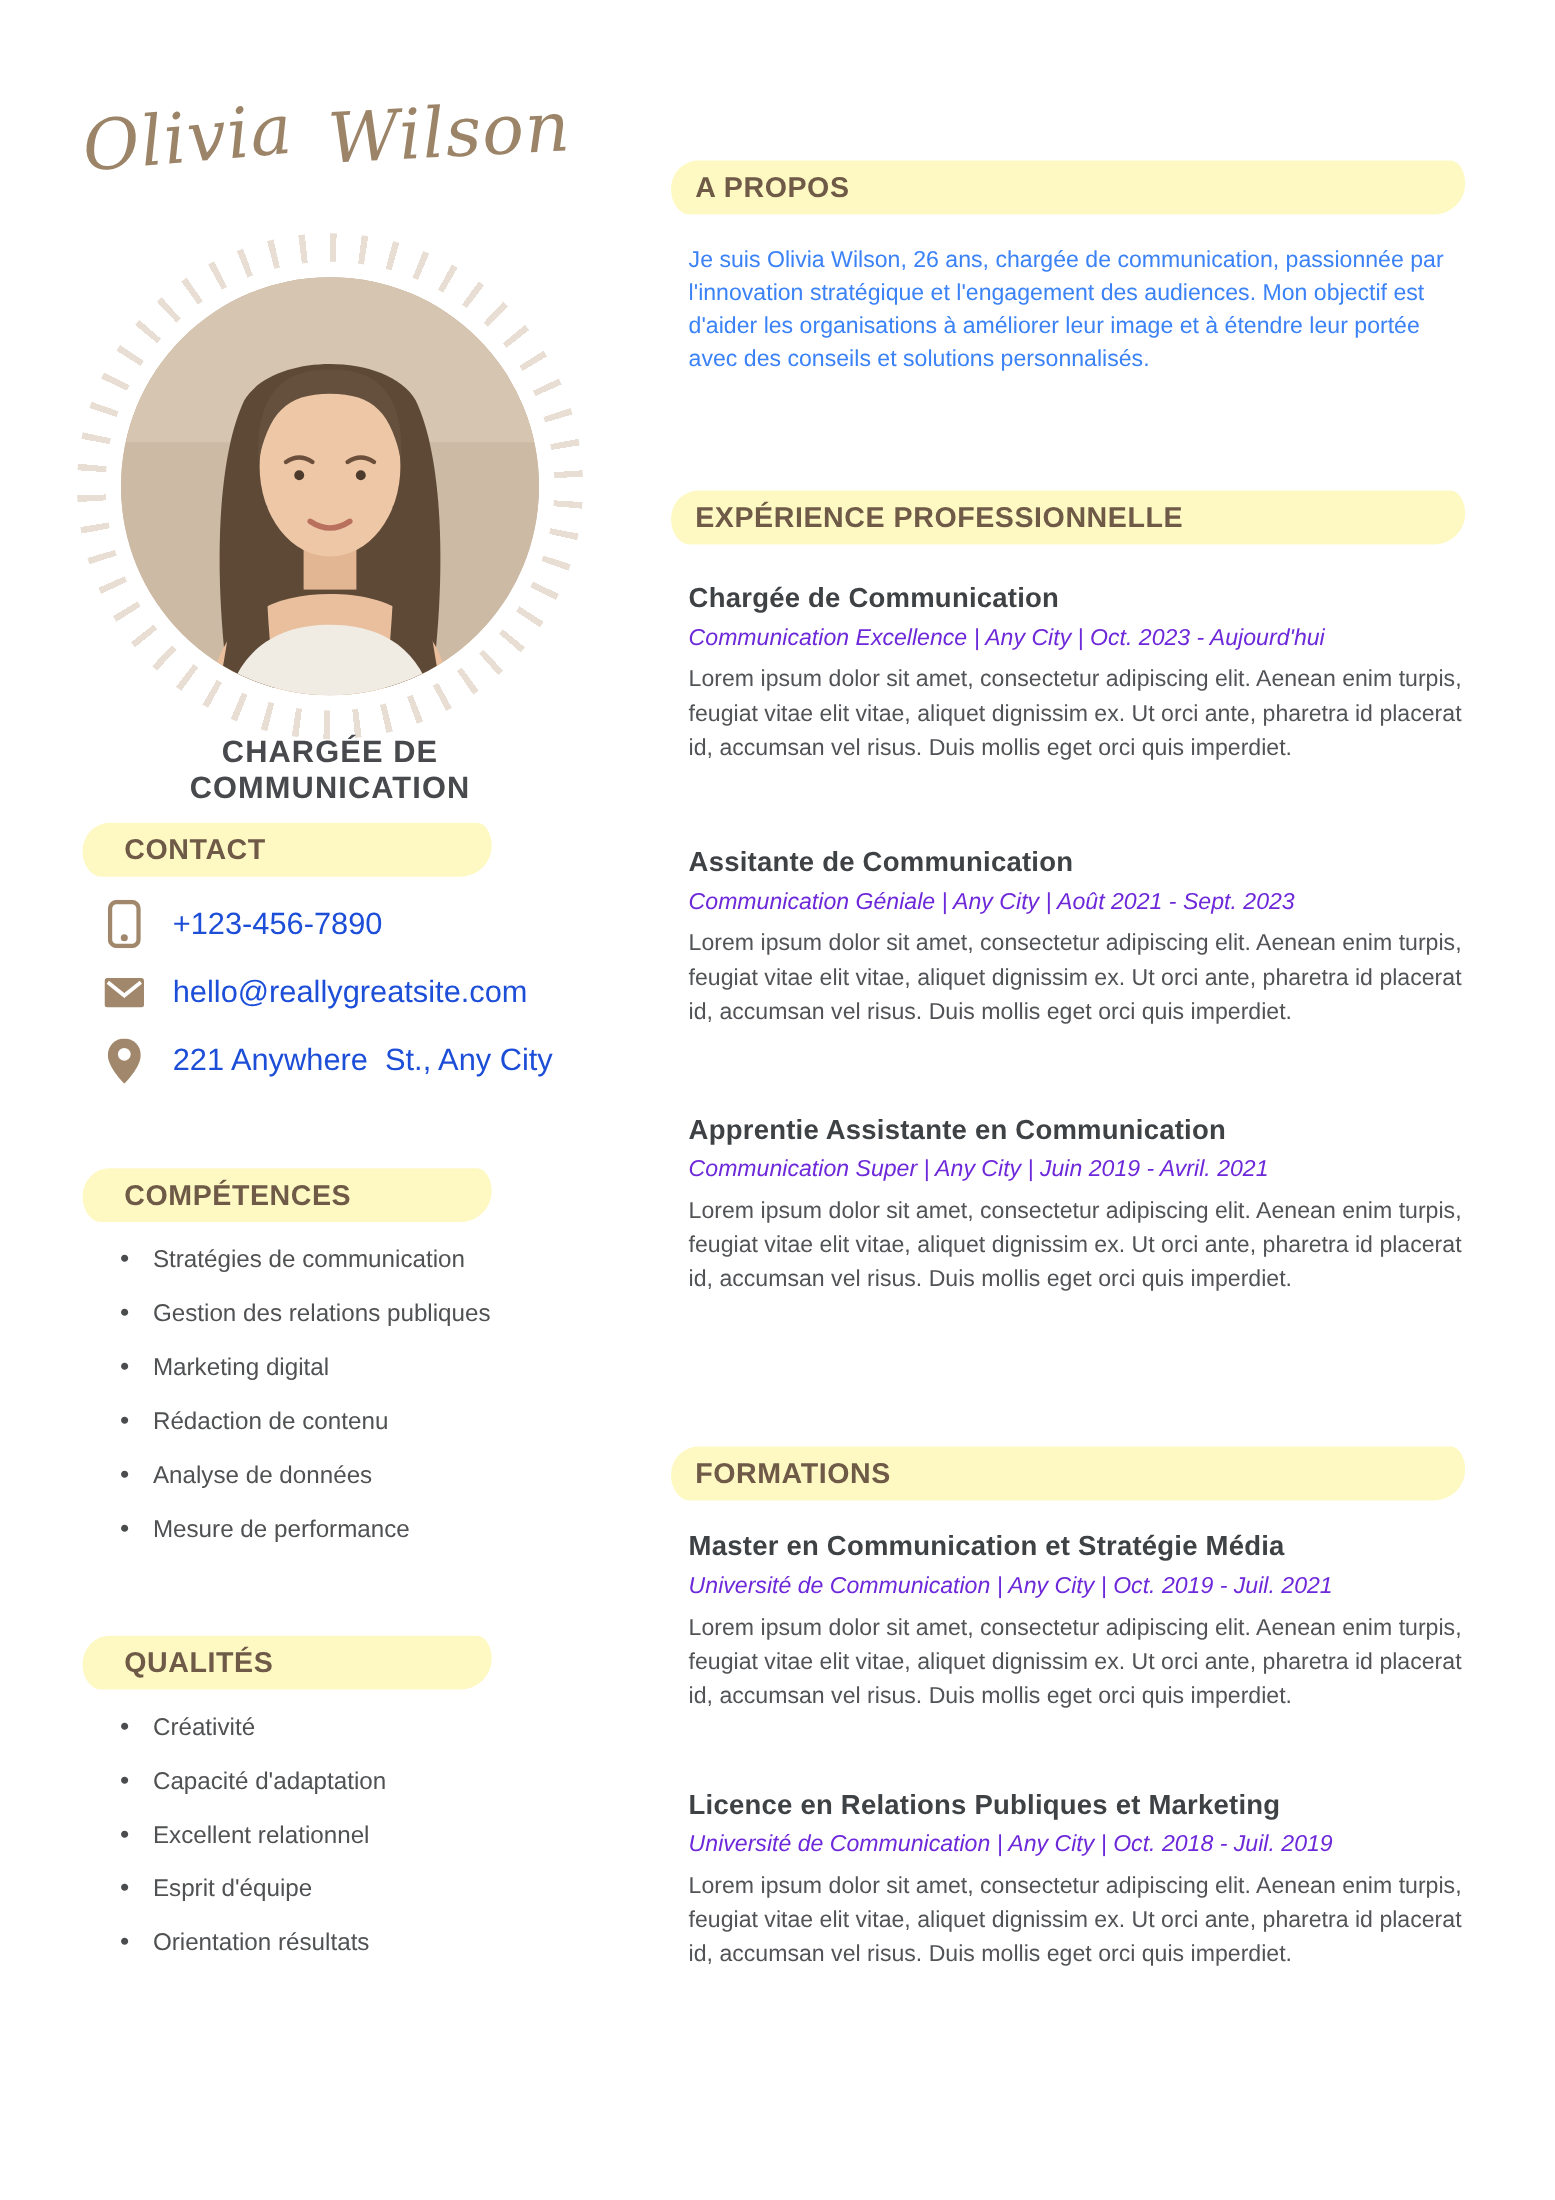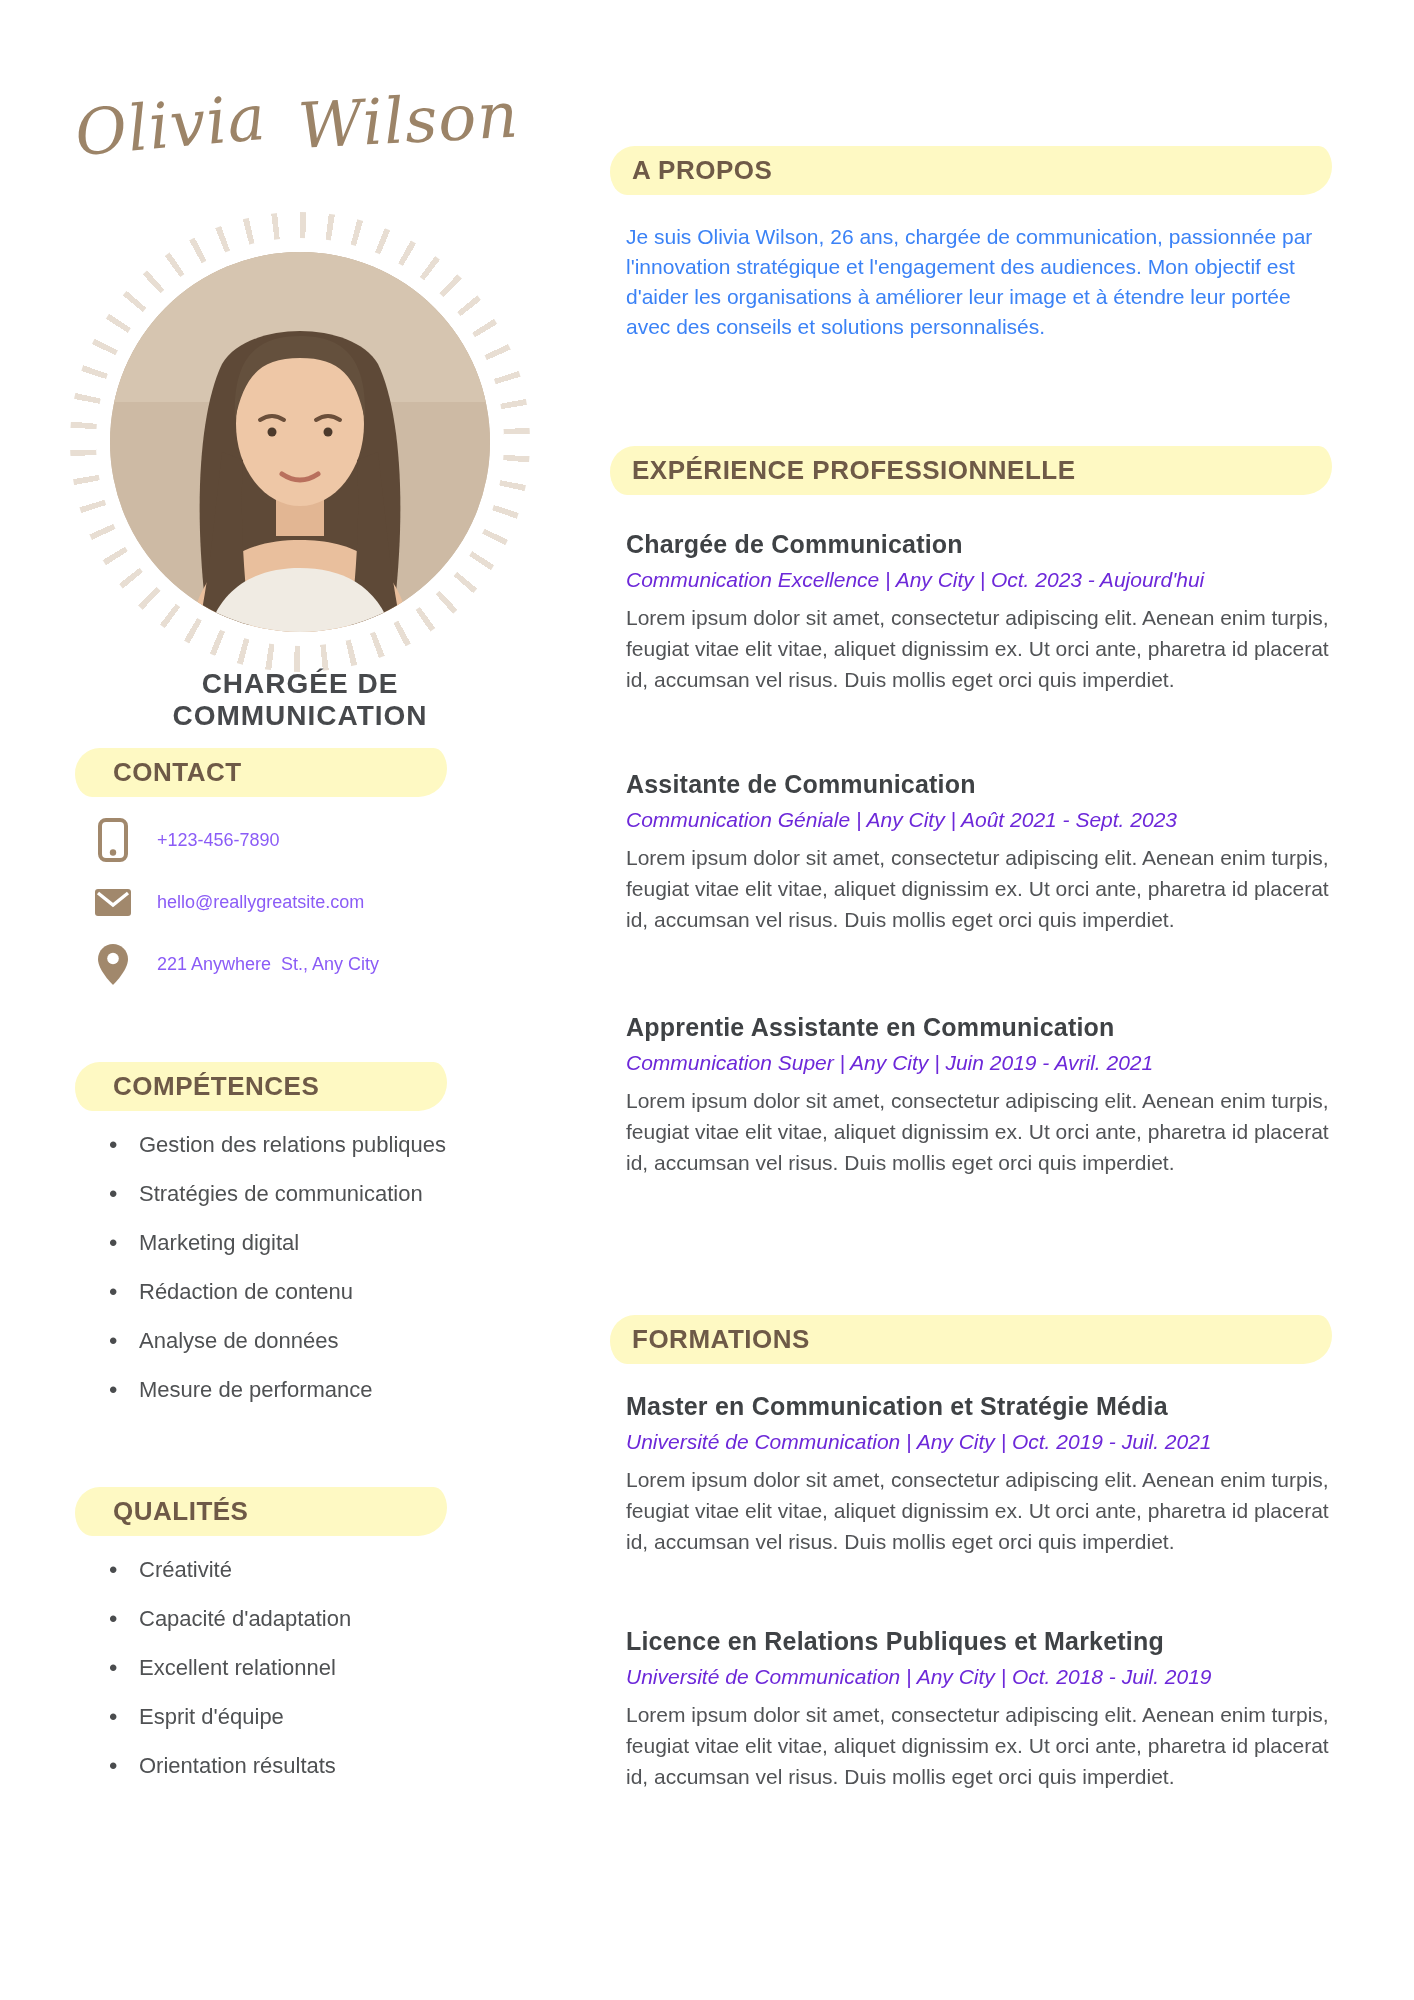--- a/index.html
+++ b/index.html
@@ -31,21 +31,21 @@
   .band-left{position:absolute;width:372px;}
   .band-right{position:absolute;width:722px;padding-left:22px;}
 
   .role-title{position:absolute;top:668px;left:0;width:100%;margin:0;text-align:center;
     font-size:28px;font-weight:bold;letter-spacing:1px;color:#47494c;}
 
   
   .contact-list{position:absolute;top:818px;left:0;margin:0;padding:0;list-style:none;width:100%;}
   .contact-item{display:flex;align-items:center;margin-bottom:18px;height:44px;}
   .contact-icon-box{width:44px;margin-left:16px;display:flex;justify-content:center;align-items:center;}
-  .contact-text{margin-left:22px;font-size:18px;color:#8b5cf6;white-space:pre-wrap;}
+  .contact-text{margin-left:22px;font-size:28px;color:#1d4ed8;white-space:pre-wrap;}
 
   
   .bullets{position:absolute;left:0;margin:0;padding:0;list-style:none;width:100%;}
   .bullets li{position:relative;padding-left:64px;font-size:22px;line-height:33px;
     margin-bottom:16px;color:#4f5153;}
   .bullets li::before{content:"•";position:absolute;left:34px;top:0;font-size:24px;color:#4a4c4e;}
   .skills-list{top:1128px;}
   .qualities-list{top:1553px;}
 
   
@@ -137,22 +137,22 @@
         </span>
         <span class="contact-text">221 Anywhere  St., Any City</span>
       </li>
     </ul>
 
     <div class="band band-left pos-band-skills">
       <span>COMPÉTENCES</span>
     </div>
 
     <ul class="bullets skills-list">
+      <li>Stratégies de communication</li>
       <li>Gestion des relations publiques</li>
-      <li>Stratégies de communication</li>
       <li>Marketing digital</li>
       <li>Rédaction de contenu</li>
       <li>Analyse de données</li>
       <li>Mesure de performance</li>
     </ul>
 
     <div class="band band-left pos-band-qualities">
       <span>QUALITÉS</span>
     </div>
 

